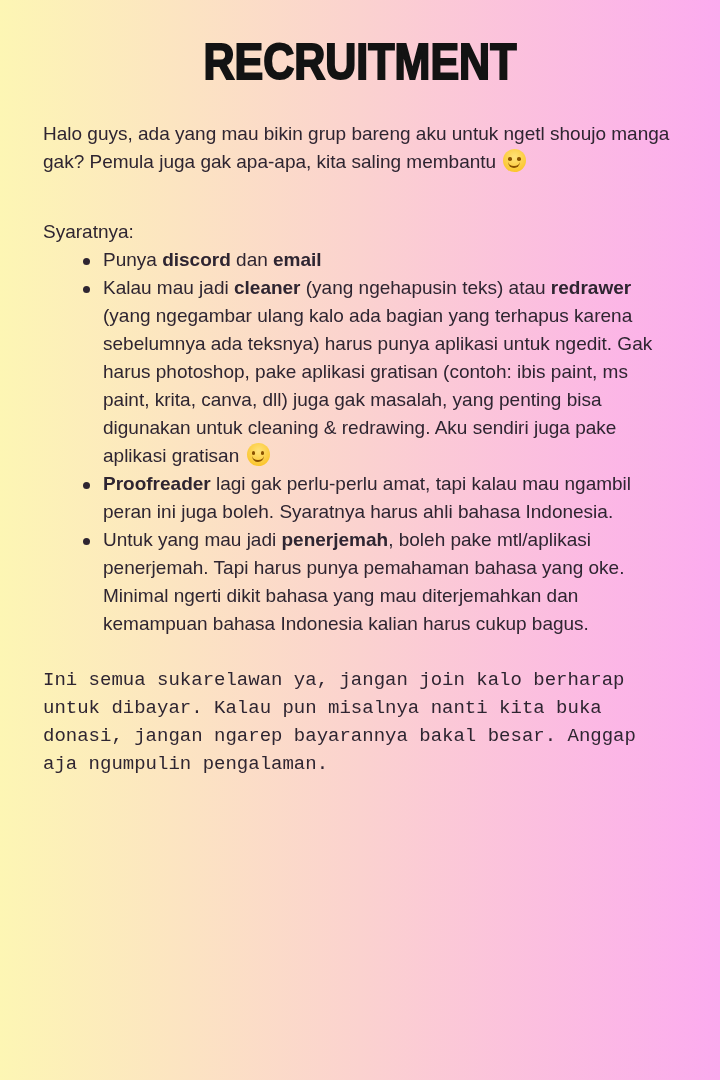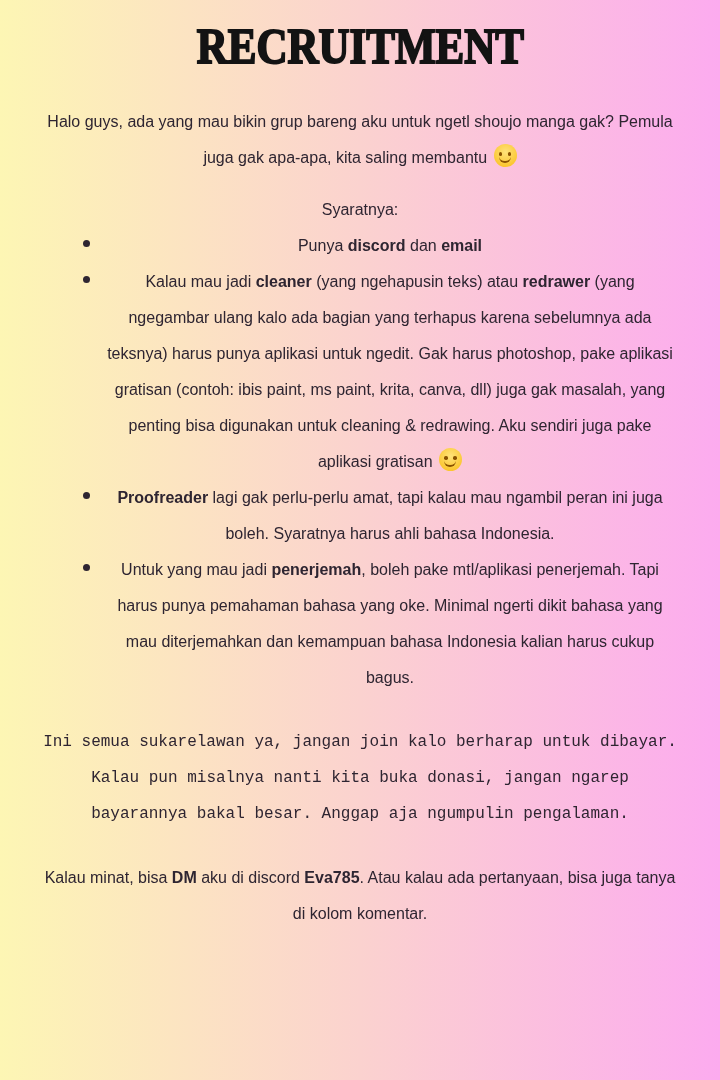--- a/index.html
+++ b/index.html
@@ -5,43 +5,42 @@
   * { margin:0; padding:0; box-sizing:border-box; }
   html,body { width:720px; height:1080px; }
   .poster {
     width:720px; height:1080px;
     background: linear-gradient(90deg, #fdf6b4 0%, #fbd2cf 50%, #fcabef 100%);
     overflow:hidden;
     font-family:"Liberation Sans", sans-serif;
     color:#2e2531;
   }
   .title {
-    margin-top:14px;
+    margin-top:30px;
     text-align:center;
-    font-family:Liberation Serif, serif;
+    font-family:Liberation Sans, sans-serif;
     font-weight:900;
     font-size:50px;
     line-height:64px;
     color:#131313;
     letter-spacing:0px;
   }
   .title .squeeze {
     display:inline-block;
     transform:scaleX(0.86);
     transform-origin:50% 50%;
     -webkit-text-stroke:2px #131313;
   }
   .content {
     padding:0 43px;
-    font-size:16px;
-    line-height:36px;
-    text-align:center;
+    font-size:19px;
+    line-height:28px;
   }
   .intro { margin-top:26px; }
-  .heading { margin-top:16px; }
+  .heading { margin-top:42px; }
   ul.reqs { list-style:none; margin:0 0 0 0; padding-left:37px; }
   ul.reqs li { position:relative;margin-left:23px; }
   ul.reqs li::before {
     content:'';
     position:absolute;
     left:-20px; top:12px;
     width:7px; height:7px;
     border-radius:50%;
     background:#2e2531;
   }
@@ -85,15 +84,14 @@
   <div class="content">
     <p class="intro"><span>Halo guys, ada yang mau bikin grup bareng aku untuk ngetl shoujo manga gak? Pemula juga gak apa-apa, kita saling membantu </span><span class="emoji" title="🤗"></span></p>
     <p class="heading">Syaratnya:</p>
     <ul class="reqs">
         <li><span>Punya </span><span class="b">discord</span><span> dan </span><span class="b">email</span></li>
         <li><span>Kalau mau jadi </span><span class="b">cleaner</span><span> (yang ngehapusin teks) atau </span><span class="b">redrawer</span><span> (yang ngegambar ulang kalo ada bagian yang terhapus karena sebelumnya ada teksnya) harus punya aplikasi untuk ngedit. Gak harus photoshop, pake aplikasi gratisan (contoh: ibis paint, ms paint, krita, canva, dll) juga gak masalah, yang penting bisa digunakan untuk cleaning &amp; redrawing. Aku sendiri juga pake aplikasi gratisan </span><span class="emoji" title="😁"></span></li>
         <li><span class="b">Proofreader</span><span> lagi gak perlu-perlu amat, tapi kalau mau ngambil peran ini juga boleh. Syaratnya harus ahli bahasa Indonesia.</span></li>
         <li><span>Untuk yang mau jadi </span><span class="b">penerjemah</span><span>, boleh pake mtl/aplikasi penerjemah. Tapi harus punya pemahaman bahasa yang oke. Minimal ngerti dikit bahasa yang mau diterjemahkan dan kemampuan bahasa Indonesia kalian harus cukup bagus.</span></li>
       </ul>
     <p class="note">Ini semua sukarelawan ya, jangan join kalo berharap untuk dibayar. Kalau pun misalnya nanti kita buka donasi, jangan ngarep bayarannya bakal besar. Anggap aja ngumpulin pengalaman.</p>
-    <p class="contact"><span>Kalau minat, bisa </span><span class="b">DM</span><span> aku di discord </span><span class="b">Eva785</span><span>. Atau kalau ada pertanyaan, bisa juga tanya di kolom komentar.</span></p>
   </div>
 </div>
 
 </body></html>

